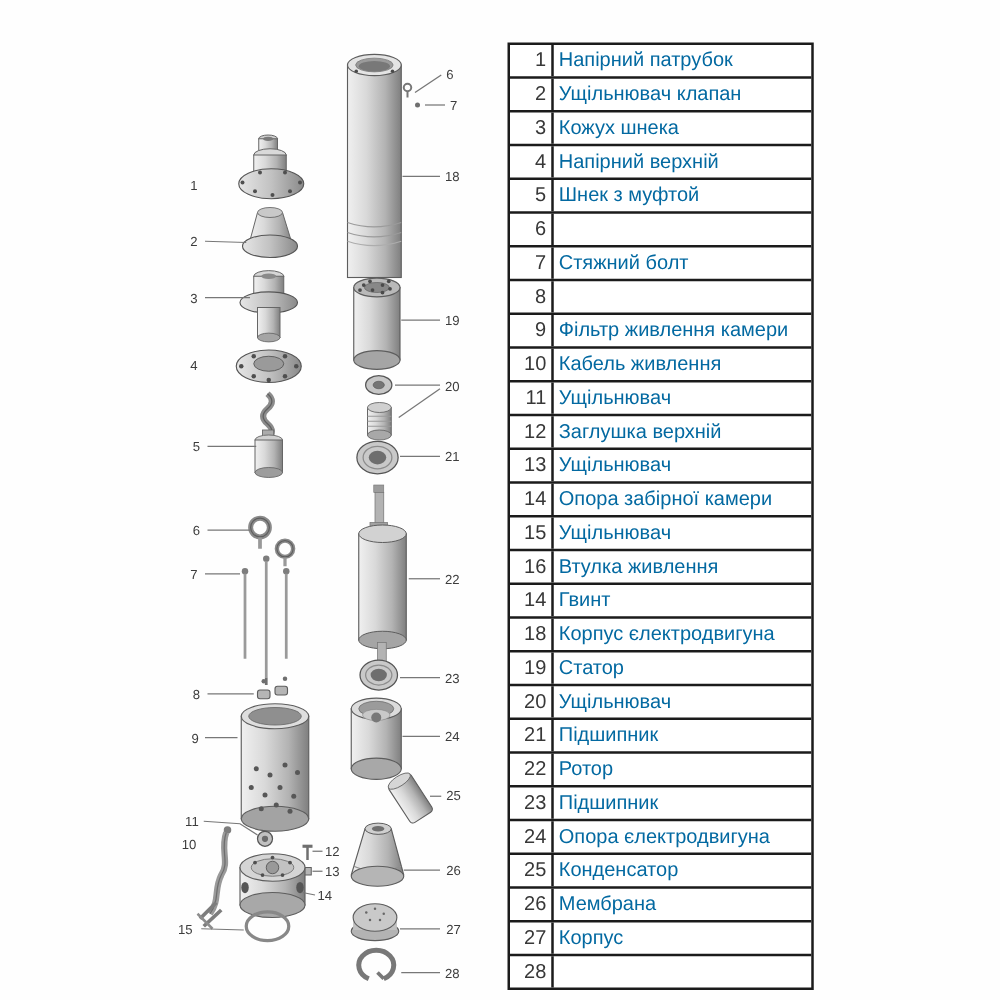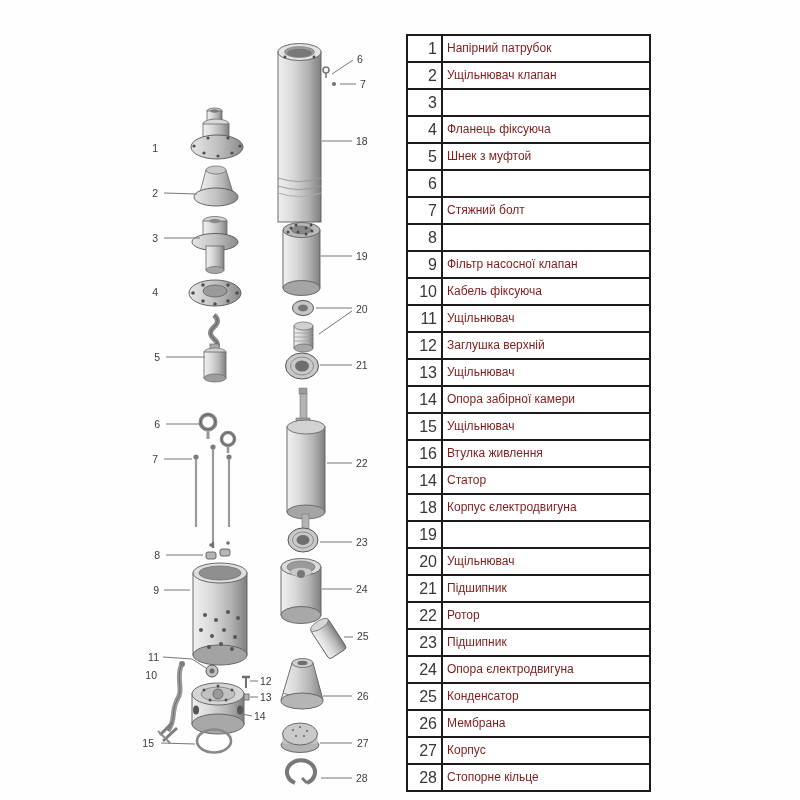--- a/index.html
+++ b/index.html
@@ -4,21 +4,21 @@
 <style>
   html,body{margin:0;padding:0;}
   body{width:800px;height:800px;background:#ffffff;font-family:"Liberation Sans",sans-serif;}
   .canvas{position:relative;width:800px;height:800px;background:#fefefe;overflow:hidden;}
   svg{position:absolute;left:0;top:0;}
   .parts-table{position:absolute;left:406px;top:34px;width:241px;border:2px solid #1b1b1b;background:#fff;}
   .row{display:flex;height:25px;border-top:2px solid #1b1b1b;}
   .row:first-child{border-top:none;}
   .num{width:29px;text-align:right;padding-right:4px;border-right:2px solid #1b1b1b;
        font-size:16px;line-height:25px;color:#383838;}
-  .name{flex:1;padding-left:4px;font-size:12px;line-height:25px;color:#7f1d1d;
+  .name{flex:1;padding-left:4px;font-size:16px;line-height:25px;color:#0369a1;
         white-space:nowrap;overflow:hidden;}
   text{font-family:"Liberation Sans",sans-serif;font-size:10.5px;fill:#3c3c3c;}
 </style>
 </head>
 <body>
 
 <div class="canvas">
 
 <svg width="410" height="800" viewBox="0 0 410 800">
   <defs>
@@ -361,46 +361,47 @@
       <div class="row">
         <div class="num">1</div>
         <div class="name">Напірний патрубок</div>
       </div>
       <div class="row">
         <div class="num">2</div>
         <div class="name">Ущільнювач клапан</div>
       </div>
       <div class="row">
         <div class="num">3</div>
+        <div class="name">Кожух шнека</div>
       </div>
       <div class="row">
         <div class="num">4</div>
-        <div class="name">Фланець фіксуюча</div>
+        <div class="name">Напірний верхній</div>
       </div>
       <div class="row">
         <div class="num">5</div>
         <div class="name">Шнек з муфтой</div>
       </div>
       <div class="row">
         <div class="num">6</div>
       </div>
       <div class="row">
         <div class="num">7</div>
         <div class="name">Стяжний болт</div>
       </div>
       <div class="row">
         <div class="num">8</div>
       </div>
       <div class="row">
         <div class="num">9</div>
-        <div class="name">Фільтр насосної клапан</div>
+        <div class="name">Фільтр живлення камери</div>
       </div>
       <div class="row">
         <div class="num">10</div>
-        <div class="name">Кабель фіксуюча</div>
+        <div class="name">Кабель живлення</div>
       </div>
       <div class="row">
         <div class="num">11</div>
         <div class="name">Ущільнювач</div>
       </div>
       <div class="row">
         <div class="num">12</div>
         <div class="name">Заглушка верхній</div>
       </div>
       <div class="row">
@@ -414,28 +415,29 @@
       <div class="row">
         <div class="num">15</div>
         <div class="name">Ущільнювач</div>
       </div>
       <div class="row">
         <div class="num">16</div>
         <div class="name">Втулка живлення</div>
       </div>
       <div class="row">
         <div class="num">14</div>
-        <div class="name">Статор</div>
+        <div class="name">Гвинт</div>
       </div>
       <div class="row">
         <div class="num">18</div>
         <div class="name">Корпус єлектродвигуна</div>
       </div>
       <div class="row">
         <div class="num">19</div>
+        <div class="name">Статор</div>
       </div>
       <div class="row">
         <div class="num">20</div>
         <div class="name">Ущільнювач</div>
       </div>
       <div class="row">
         <div class="num">21</div>
         <div class="name">Підшипник</div>
       </div>
       <div class="row">
@@ -457,17 +459,16 @@
       <div class="row">
         <div class="num">26</div>
         <div class="name">Мембрана</div>
       </div>
       <div class="row">
         <div class="num">27</div>
         <div class="name">Корпус</div>
       </div>
       <div class="row">
         <div class="num">28</div>
-        <div class="name">Стопорне кільце</div>
       </div>
     </div>
 
 </div>
 
 </body></html>

